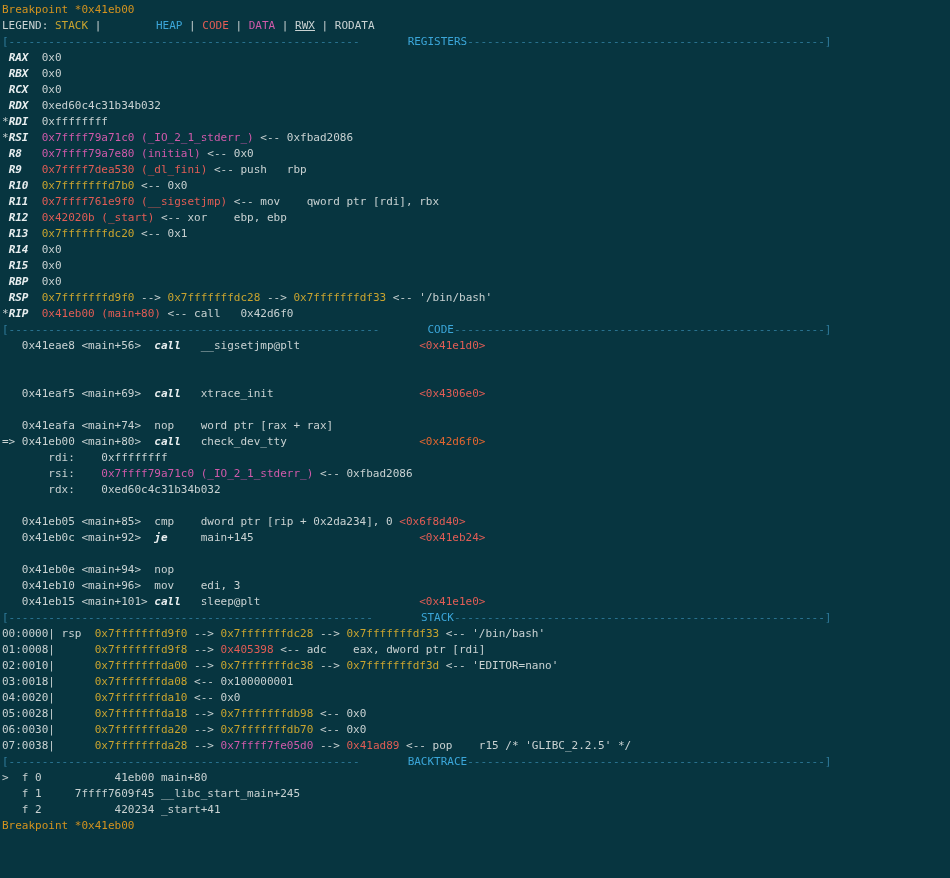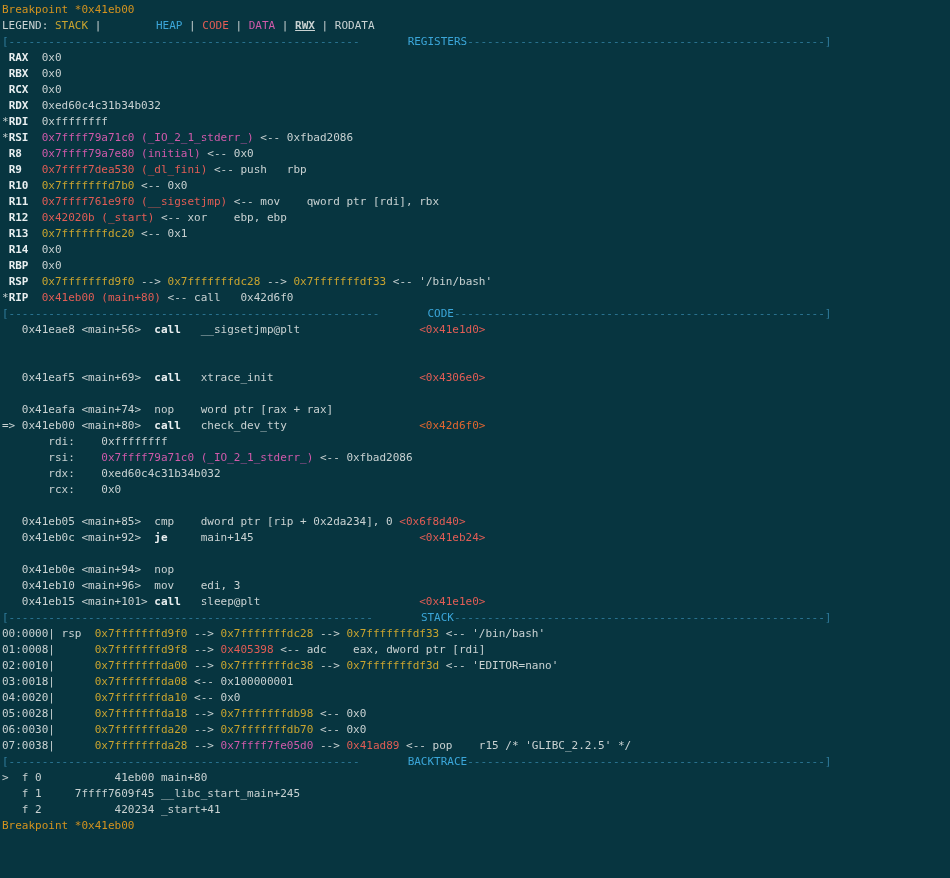--- a/index.html
+++ b/index.html
@@ -10,29 +10,29 @@
     background:var(--bg,#073540);
     overflow:hidden;
     padding:2px 0 0 2px;
     font-family:"DejaVu Sans Mono",monospace;
     font-size:11px;
     line-height:16px;
     cursor:text;
   }
   .ln{height:16px;white-space:pre;color:var(--fg);}
   .seg-d{color:var(--fg);}
-  .seg-b{color:var(--bold);font-weight:bold;}
+  .seg-b{color:var(--bold);font-weight:bold;font-style:italic;}
   .seg-y{color:var(--yellow);}
   .seg-o{color:var(--orange);}
   .seg-O{color:var(--orangered);}
   .seg-r{color:var(--red);}
   .seg-m{color:var(--magenta);}
   .seg-B{color:var(--blue);padding-left:48px;}
   .seg-D{color:var(--dashblue);}
-  .seg-u{color:var(--fg);text-decoration:underline;font-weight:bold;}
+  .seg-u{color:var(--fg);text-decoration:underline;}
 </style>
 </head>
 <body>
 
 <div class="screen" id="screen" style="--bg: #073540; --fg: #c9d2d2; --bold: #e9eff0; --yellow: #c9a42f; --orange: #d4931f; --orangered: #e2662f; --red: #e25d55; --magenta: #d05aaa; --blue: #3ba6d9; --dashblue: #2f7b9b;">
     <div class="ln"><span class="seg-o">Breakpoint *0x41eb00</span></div>
     <div class="ln"><span class="seg-d">LEGEND: </span><span class="seg-y">STACK</span><span class="seg-d"> | </span><span class="seg-B">HEAP</span><span class="seg-d"> | </span><span class="seg-r">CODE</span><span class="seg-d"> | </span><span class="seg-m">DATA</span><span class="seg-d"> | </span><span class="seg-u">RWX</span><span class="seg-d"> | </span><span class="seg-d">RODATA</span></div>
     <div class="ln"><span class="seg-D">[-----------------------------------------------------</span><span class="seg-B">REGISTERS</span><span class="seg-D">------------------------------------------------------]</span></div>
     <div class="ln"><span class="seg-d"> </span><span class="seg-b">RAX</span><span class="seg-d">  0x0</span></div>
     <div class="ln"><span class="seg-d"> </span><span class="seg-b">RBX</span><span class="seg-d">  0x0</span></div>
@@ -40,35 +40,35 @@
     <div class="ln"><span class="seg-d"> </span><span class="seg-b">RDX</span><span class="seg-d">  0xed60c4c31b34b032</span></div>
     <div class="ln"><span class="seg-d">*</span><span class="seg-b">RDI</span><span class="seg-d">  0xffffffff</span></div>
     <div class="ln"><span class="seg-d">*</span><span class="seg-b">RSI</span><span class="seg-d">  </span><span class="seg-m">0x7ffff79a71c0 (_IO_2_1_stderr_)</span><span class="seg-d"> &lt;-- 0xfbad2086</span></div>
     <div class="ln"><span class="seg-d"> </span><span class="seg-b">R8</span><span class="seg-d">   </span><span class="seg-m">0x7ffff79a7e80 (initial)</span><span class="seg-d"> &lt;-- 0x0</span></div>
     <div class="ln"><span class="seg-d"> </span><span class="seg-b">R9</span><span class="seg-d">   </span><span class="seg-r">0x7ffff7dea530 (_dl_fini)</span><span class="seg-d"> &lt;-- push   rbp</span></div>
     <div class="ln"><span class="seg-d"> </span><span class="seg-b">R10</span><span class="seg-d">  </span><span class="seg-y">0x7fffffffd7b0</span><span class="seg-d"> &lt;-- 0x0</span></div>
     <div class="ln"><span class="seg-d"> </span><span class="seg-b">R11</span><span class="seg-d">  </span><span class="seg-r">0x7ffff761e9f0 (__sigsetjmp)</span><span class="seg-d"> &lt;-- mov    qword ptr [rdi], rbx</span></div>
     <div class="ln"><span class="seg-d"> </span><span class="seg-b">R12</span><span class="seg-d">  </span><span class="seg-r">0x42020b (_start)</span><span class="seg-d"> &lt;-- xor    ebp, ebp</span></div>
     <div class="ln"><span class="seg-d"> </span><span class="seg-b">R13</span><span class="seg-d">  </span><span class="seg-y">0x7fffffffdc20</span><span class="seg-d"> &lt;-- 0x1</span></div>
     <div class="ln"><span class="seg-d"> </span><span class="seg-b">R14</span><span class="seg-d">  0x0</span></div>
+    <div class="ln"><span class="seg-d"> </span><span class="seg-b">R15</span><span class="seg-d">  0x0</span></div>
     <div class="ln"><span class="seg-d"> </span><span class="seg-b">RBP</span><span class="seg-d">  0x0</span></div>
     <div class="ln"><span class="seg-d"> </span><span class="seg-b">RSP</span><span class="seg-d">  </span><span class="seg-y">0x7fffffffd9f0</span><span class="seg-d"> --&gt; </span><span class="seg-y">0x7fffffffdc28</span><span class="seg-d"> --&gt; </span><span class="seg-y">0x7fffffffdf33</span><span class="seg-d"> &lt;-- '/bin/bash'</span></div>
     <div class="ln"><span class="seg-d">*</span><span class="seg-b">RIP</span><span class="seg-d">  </span><span class="seg-r">0x41eb00 (main+80)</span><span class="seg-d"> &lt;-- call   0x42d6f0</span></div>
     <div class="ln"><span class="seg-D">[--------------------------------------------------------</span><span class="seg-B">CODE</span><span class="seg-D">--------------------------------------------------------]</span></div>
     <div class="ln"><span class="seg-d">   0x41eae8 &lt;main+56&gt;  </span><span class="seg-b">call</span><span class="seg-d">   __sigsetjmp@plt                  </span><span class="seg-r">&lt;0x41e1d0&gt;</span></div>
     <div class="ln"></div>
     <div class="ln"></div>
     <div class="ln"><span class="seg-d">   0x41eaf5 &lt;main+69&gt;  </span><span class="seg-b">call</span><span class="seg-d">   xtrace_init                      </span><span class="seg-r">&lt;0x4306e0&gt;</span></div>
     <div class="ln"></div>
     <div class="ln"><span class="seg-d">   0x41eafa &lt;main+74&gt;  nop    word ptr [rax + rax]</span></div>
     <div class="ln"><span class="seg-d">=&gt; 0x41eb00 &lt;main+80&gt;  </span><span class="seg-b">call</span><span class="seg-d">   check_dev_tty                    </span><span class="seg-O">&lt;0x42d6f0&gt;</span></div>
     <div class="ln"><span class="seg-d">       rdi:    0xffffffff</span></div>
     <div class="ln"><span class="seg-d">       rsi:    </span><span class="seg-m">0x7ffff79a71c0 (_IO_2_1_stderr_)</span><span class="seg-d"> &lt;-- 0xfbad2086</span></div>
     <div class="ln"><span class="seg-d">       rdx:    0xed60c4c31b34b032</span></div>
-    <div class="ln"><span class="seg-d">       rcx:    0x0</span></div>
     <div class="ln"></div>
     <div class="ln"><span class="seg-d">   0x41eb05 &lt;main+85&gt;  cmp    dword ptr [rip + 0x2da234], 0 </span><span class="seg-r">&lt;0x6f8d40&gt;</span></div>
     <div class="ln"><span class="seg-d">   0x41eb0c &lt;main+92&gt;  </span><span class="seg-b">je</span><span class="seg-d">     main+145                         </span><span class="seg-r">&lt;0x41eb24&gt;</span></div>
     <div class="ln"></div>
     <div class="ln"><span class="seg-d">   0x41eb0e &lt;main+94&gt;  nop</span></div>
     <div class="ln"><span class="seg-d">   0x41eb10 &lt;main+96&gt;  mov    edi, 3</span></div>
     <div class="ln"><span class="seg-d">   0x41eb15 &lt;main+101&gt; </span><span class="seg-b">call</span><span class="seg-d">   sleep@plt                        </span><span class="seg-r">&lt;0x41e1e0&gt;</span></div>
     <div class="ln"><span class="seg-D">[-------------------------------------------------------</span><span class="seg-B">STACK</span><span class="seg-D">--------------------------------------------------------]</span></div>
     <div class="ln"><span class="seg-d">00:0000| rsp  </span><span class="seg-y">0x7fffffffd9f0</span><span class="seg-d"> --&gt; </span><span class="seg-y">0x7fffffffdc28</span><span class="seg-d"> --&gt; </span><span class="seg-y">0x7fffffffdf33</span><span class="seg-d"> &lt;-- '/bin/bash'</span></div>
     <div class="ln"><span class="seg-d">01:0008|      </span><span class="seg-y">0x7fffffffd9f8</span><span class="seg-d"> --&gt; </span><span class="seg-r">0x405398</span><span class="seg-d"> &lt;-- adc    eax, dword ptr [rdi]</span></div>

